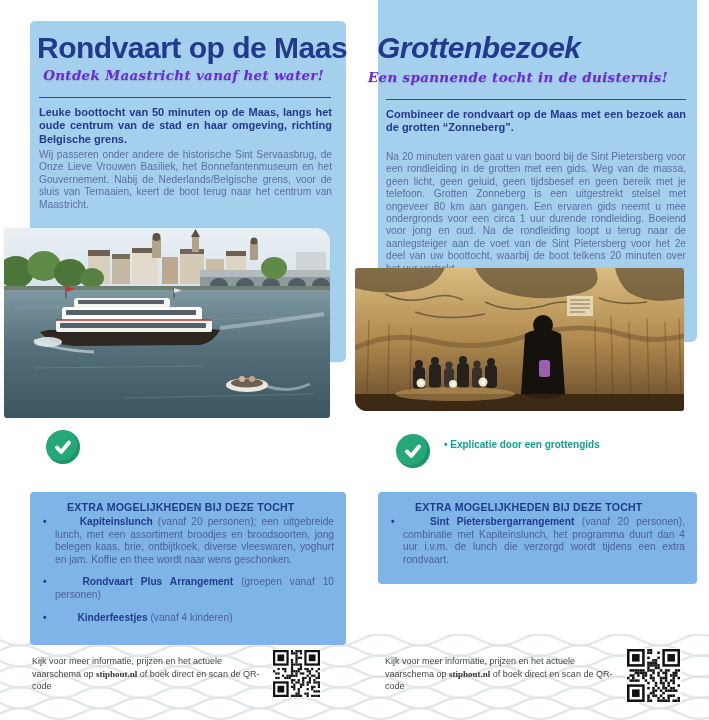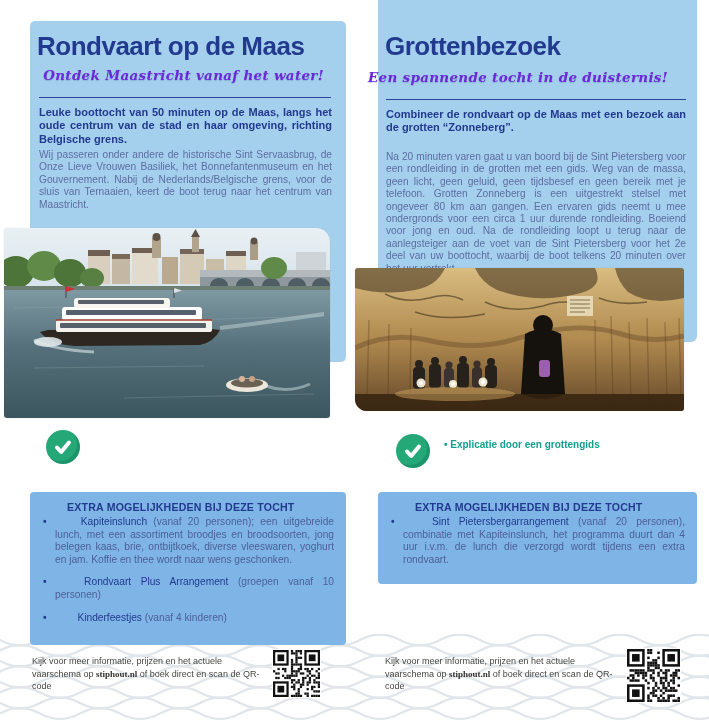--- a/index.html
+++ b/index.html
@@ -7,21 +7,21 @@
     position:relative;width:709px;height:720px;margin:0 auto;
     background:#ffffff;overflow:hidden;
     font-family:"Liberation Sans",sans-serif;
   }
   .abs{position:absolute;}
   
   .panel{background:var(--panel);border-radius:5px;}
   .panel-left{left:30px;top:21px;width:316px;height:341px;}
   .panel-right{left:378px;top:0px;width:319px;height:342px;border-radius:0 0 6px 6px;}
   .col-title{
-    font-weight:bold;color:var(--navy);font-size:26px;letter-spacing:-0.5px;
+    font-weight:bold;color:var(--navy);font-size:30px;letter-spacing:-0.5px;
     line-height:1;white-space:nowrap;
   }
   .col-sub{
     font-family:"DejaVu Serif",serif;font-style:italic;font-weight:bold;
     color:#6d28d9;font-size:13.5px;text-align:right;letter-spacing:.3px;
     text-shadow:0 1px 1px rgba(40,80,140,.25);white-space:nowrap;
   }
   .divider{height:0;border-top:1.6px solid rgba(32,57,140,.9);}
   .intro{
     font-weight:bold;color:var(--navy);font-size:11px;line-height:13.4px;
@@ -59,21 +59,21 @@
     color:var(--navy);font-weight:bold;font-size:10.6px;letter-spacing:.2px;
     margin:0 0 3px 0;
     padding-left:26px;
   }
   .extralist{list-style:none;margin:0;padding:0 0 0 2px;}
   .extralist li{
     font-size:10.2px;line-height:12.6px;color:var(--boxtxt);
     text-align:justify;margin:0 0 10px 12px;text-indent:-12px;
   }
   .extralist li::before{content:"•  ";color:var(--navy);font-weight:bold;}
-  .extralist .name{font-weight:normal;color:var(--navy);padding-left:28px;}
+  .extralist .name{font-weight:bold;color:var(--navy);padding-left:28px;}
   
   .warning{
     color:#27355c;font-weight:bold;font-size:10.6px;line-height:13.6px;
   }
   .footer-note{
     color:#474743;font-size:9px;line-height:12.5px;
   }
   .footer-note .site{font-weight:bold;color:#33332f;font-family:Liberation Serif, serif;}
   .qr{background:#ffffff;padding:1px;}
   .qr svg{display:block;width:100%;height:100%;}
@@ -345,21 +345,21 @@
         <rect x="15" y="1" width="5" height="5" fill="#fff"></rect>
         <rect x="16" y="2" width="3" height="3" fill="#111"></rect>
         <rect x="0" y="14" width="7" height="7" fill="#111"></rect>
         <rect x="1" y="15" width="5" height="5" fill="#fff"></rect>
         <rect x="2" y="16" width="3" height="3" fill="#111"></rect>
       </svg>
   </div>
 
   <div class="abs panel panel-right"></div>
 
-  <div class="abs col-title" style="left:385px;top:33px;">Grottenbezoek</div>
+  <div class="abs col-title" style="left:377px;top:33px;font-style:italic;">Grottenbezoek</div>
   <div class="abs col-sub" style="right:41px;top:69px;">Een spannende tocht in de duisternis!</div>
   <div class="abs divider" style="left:386px;top:99px;width:300px;"></div>
   <div class="abs intro" style="left:386px;top:108px;width:300px;">Combineer de rondvaart op de Maas met een bezoek aan de grotten “Zonneberg”.</div>
   <div class="abs bodytxt" style="left:386px;top:151px;width:300px;">Na 20 minuten varen gaat u van boord bij de Sint Pietersberg voor een rondleiding in de grotten met een gids. Weg van de massa, geen licht, geen geluid, geen tijdsbesef en geen bereik met je telefoon. Grotten Zonneberg is een uitgestrekt stelsel met ongeveer 80 km aan gangen. Een ervaren gids neemt u mee ondergronds voor een circa 1 uur durende rondleiding. Boeiend voor jong en oud. Na de rondleiding loopt u terug naar de aanlegsteiger aan de voet van de Sint Pietersberg voor het 2e deel van uw boottocht, waarbij de boot telkens 20 minuten over het uur vertrekt.</div>
 
   <div class="abs photo photo-cave">
     <svg viewBox="0 0 329 143" preserveAspectRatio="none">
       <defs>
         <linearGradient id="cave" x1="0" y1="0" x2="0" y2="1">
           <stop offset="0" stop-color="#d9bc80"></stop>

